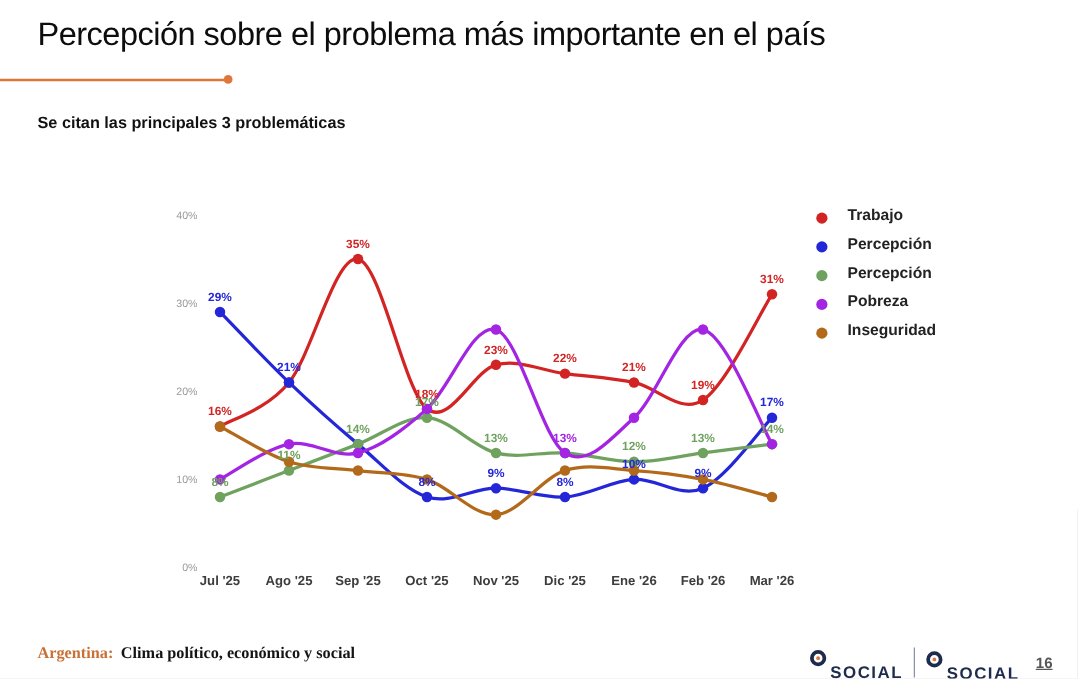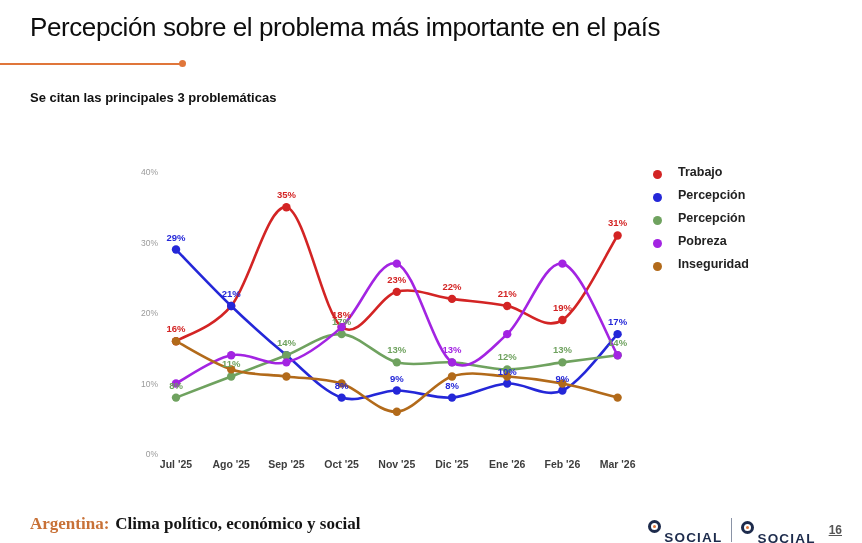--- a/index.html
+++ b/index.html
@@ -19,21 +19,21 @@
   .chart-wrap{position:absolute;left:130px;top:158px;width:540px;height:322px;}
   .ytick{font-size:8.5px;fill:#9a9a9a;font-family:"Liberation Sans",sans-serif;}
   .xtick{font-size:10.5px;font-weight:700;fill:#3d3d3d;font-family:"Liberation Sans",sans-serif;}
   .dlabel{font-size:9.5px;font-weight:700;font-family:"Liberation Sans",sans-serif;}
   .legend{position:absolute;left:653px;top:165px;}
   .legend-item{display:flex;align-items:flex-end;gap:16px;margin-bottom:9px;}
   .legend-dot{width:9px;height:9px;border-radius:50%;flex:0 0 auto;}
   .legend-label{font-size:12.5px;font-weight:600;color:#222;}
   .footer-left{
     position:absolute;left:30px;top:514px;font-family:"Liberation Serif",serif;
-    font-size:17px;font-weight:700;color:#141414;
+    font-size:13px;font-weight:700;color:#141414;
   }
   .footer-country{color:#c87137;margin-right:6px;}
   .brands{position:absolute;right:20px;top:508px;display:flex;align-items:center;gap:9px;}
   .brand{display:flex;flex-direction:column;align-items:flex-end;}
   .brand-main{display:flex;align-items:center;gap:3px;}
   .brand-icon{position:relative;width:13px;height:13px;border:3px solid #1d2b4c;border-radius:50%;box-sizing:border-box;background:#fff;}
   .brand-icon-dot{position:absolute;left:2px;top:2px;width:3px;height:3px;border-radius:50%;background:#e0763a;}
   .brand-name{font-size:13.5px;font-weight:700;color:#1d2b4c;letter-spacing:1.2px;margin-top:22px;}
   .brand-sub{font-size:5.5px;font-weight:700;color:#e0763a;letter-spacing:1px;margin-top:1px;}
   .brand-sub-bar{width:52px;height:2px;background:#c9cdd6;margin-top:3px;}

